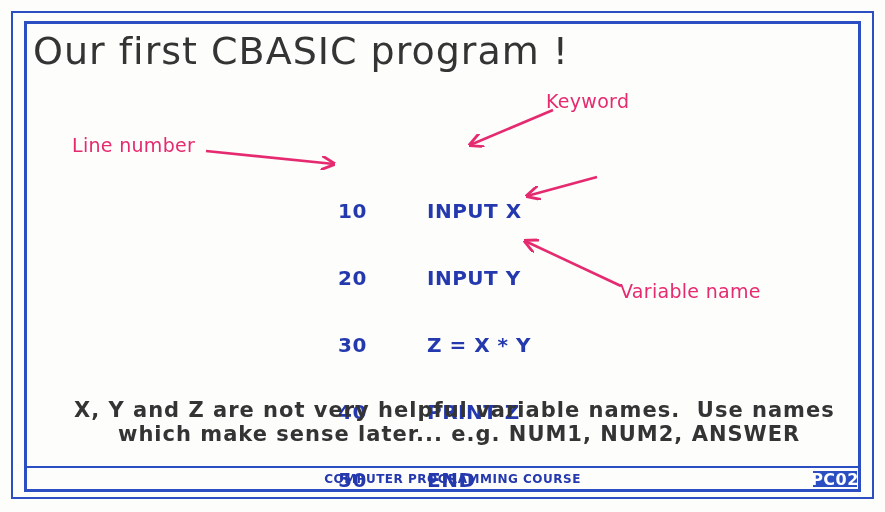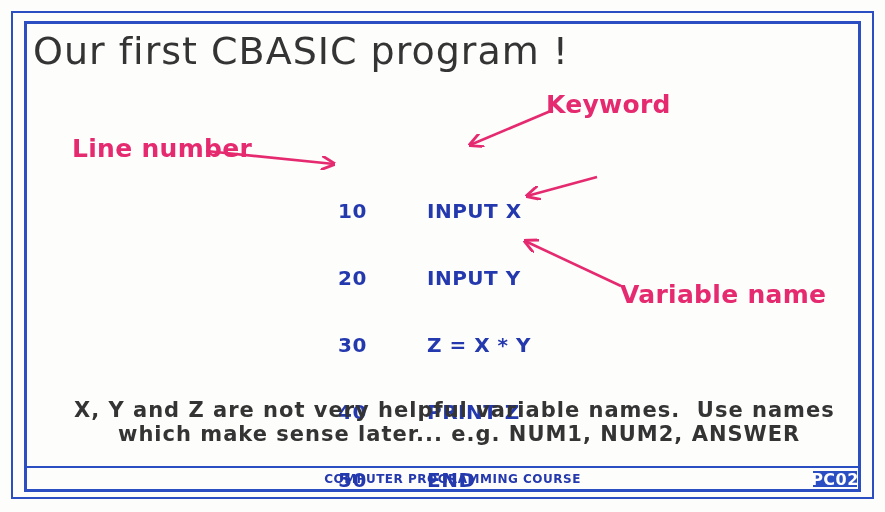--- a/index.html
+++ b/index.html
@@ -28,21 +28,21 @@
     border:3px solid var(--blue-frame);
     box-sizing:border-box;
   }
   .title{
     position:absolute;left:30px;top:26px;margin:3px;
     font-size:38px;font-weight:normal;letter-spacing:1px;
     color:var(--ink);white-space:pre;
   }
   .plabel{
     position:absolute;
-    font-size:25px;font-weight:bold;letter-spacing:0.3px;
+    font-size:19px;font-weight:normal;letter-spacing:0.3px;
     color:var(--pink);white-space:pre;
   }
   .lbl-keyword{left:546px;top:90px;}
   .lbl-line-number{left:72px;top:134px;text-align:right;}
   .lbl-multiplication{left:576px;top:151px;}
   .lbl-variable-name{left:620px;top:280px;}
   .code{
     position:absolute;left:338px;top:155px;
     color:var(--blue-text);
     font-size:20px;font-weight:bold;letter-spacing:0.5px;

